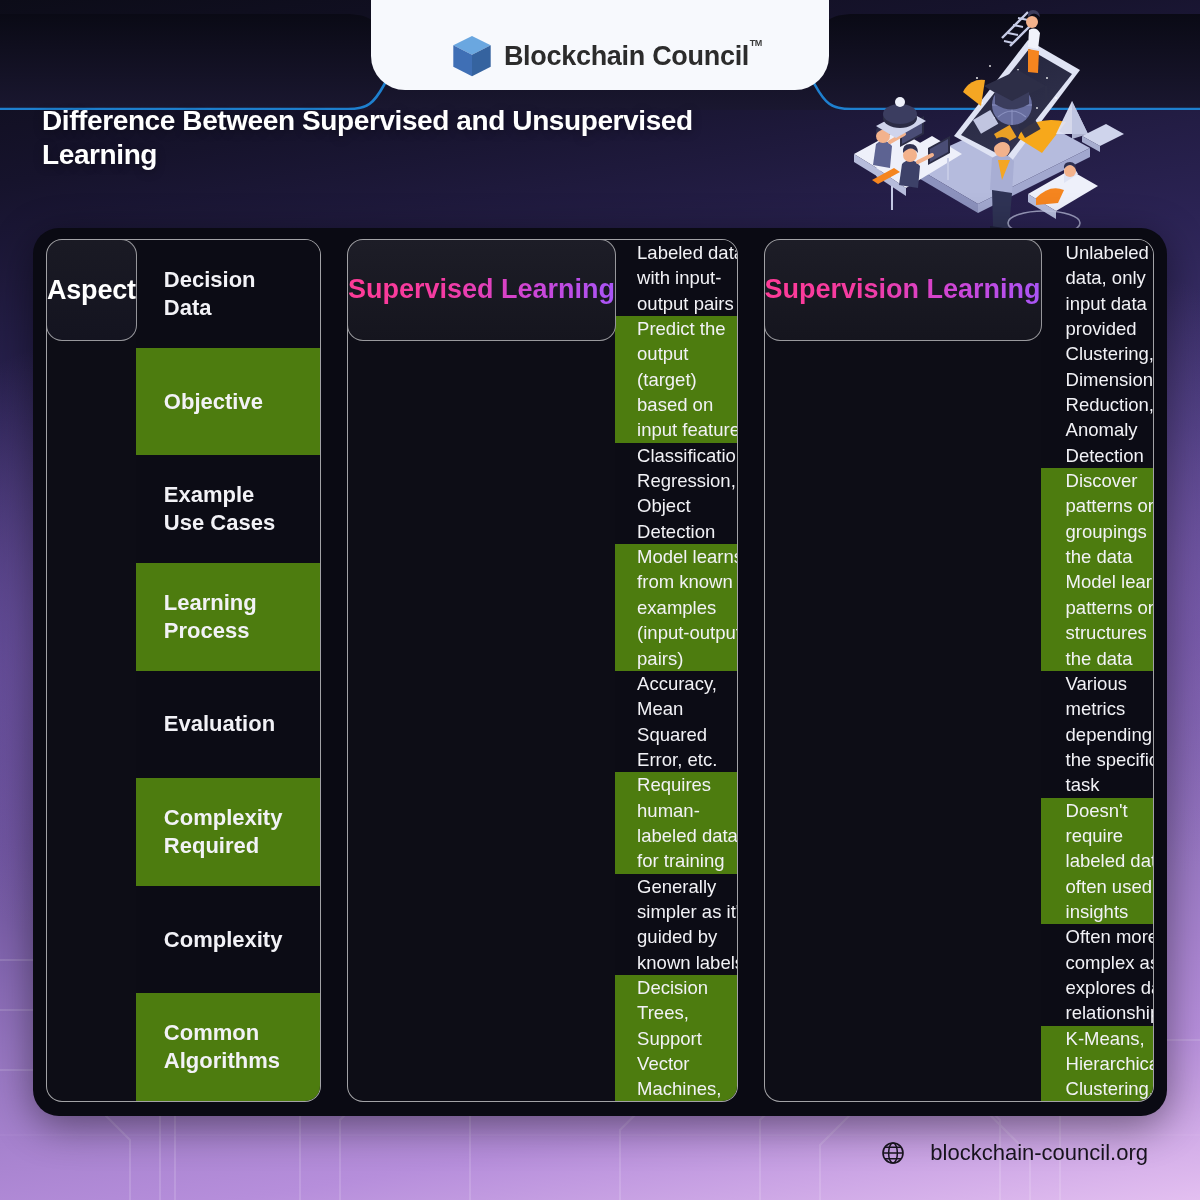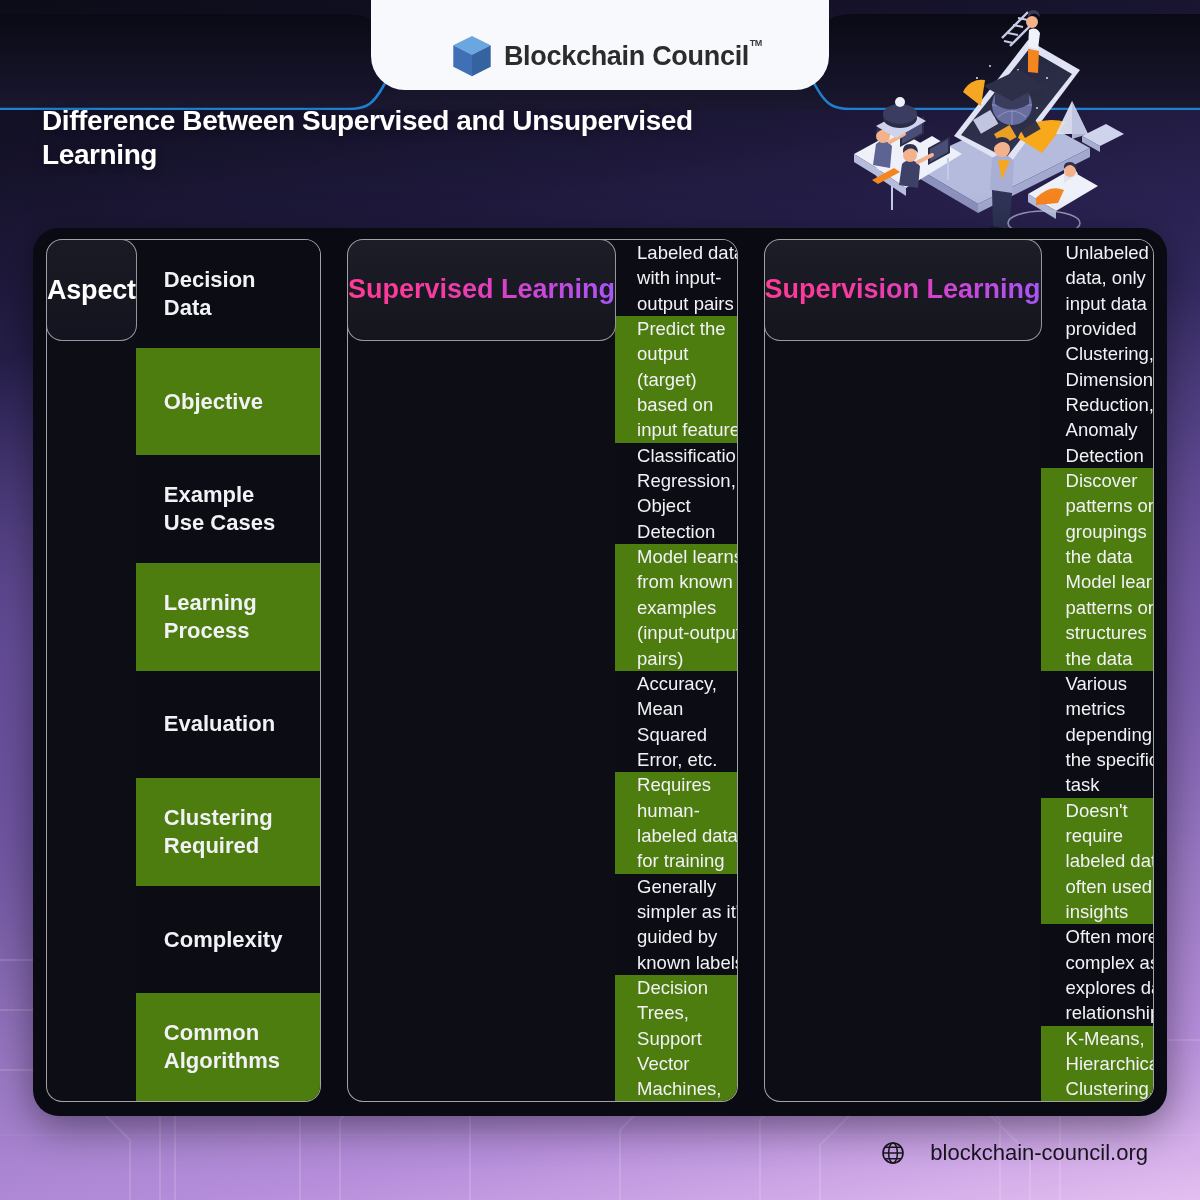--- a/index.html
+++ b/index.html
@@ -324,21 +324,21 @@
     <div class="col col-aspect">
       <div class="col-head aspect-head">
         <span class="head-aspect-txt">Aspect</span>
       </div>
       <div class="col-body">
         <div class="cell odd">Decision Data</div>
         <div class="cell even">Objective</div>
         <div class="cell odd">Example Use Cases</div>
         <div class="cell even">Learning Process</div>
         <div class="cell odd">Evaluation</div>
-        <div class="cell even">Clustering Required</div>
+        <div class="cell even">Complexity Required</div>
         <div class="cell odd">Complexity</div>
         <div class="cell even">Common Algorithms</div>
       </div>
     </div>
 
     <div class="col col-sup">
       <div class="col-head">
         <span class="head-grad-txt">Supervised Learning</span>
       </div>
       <div class="col-body">

